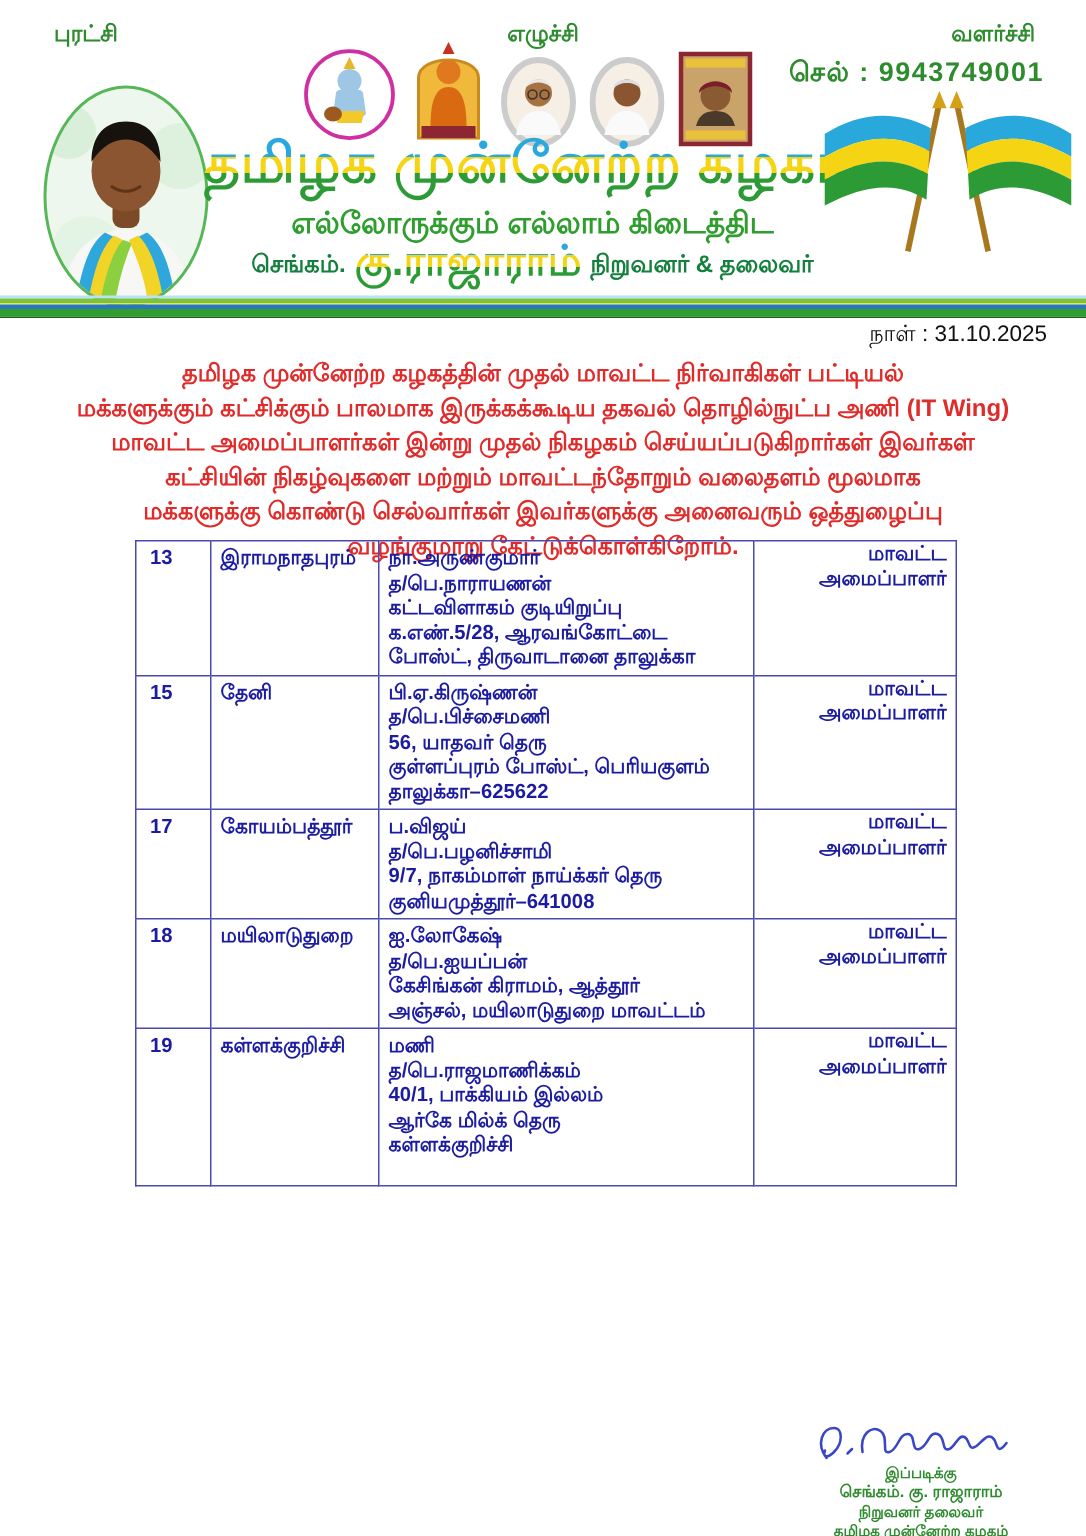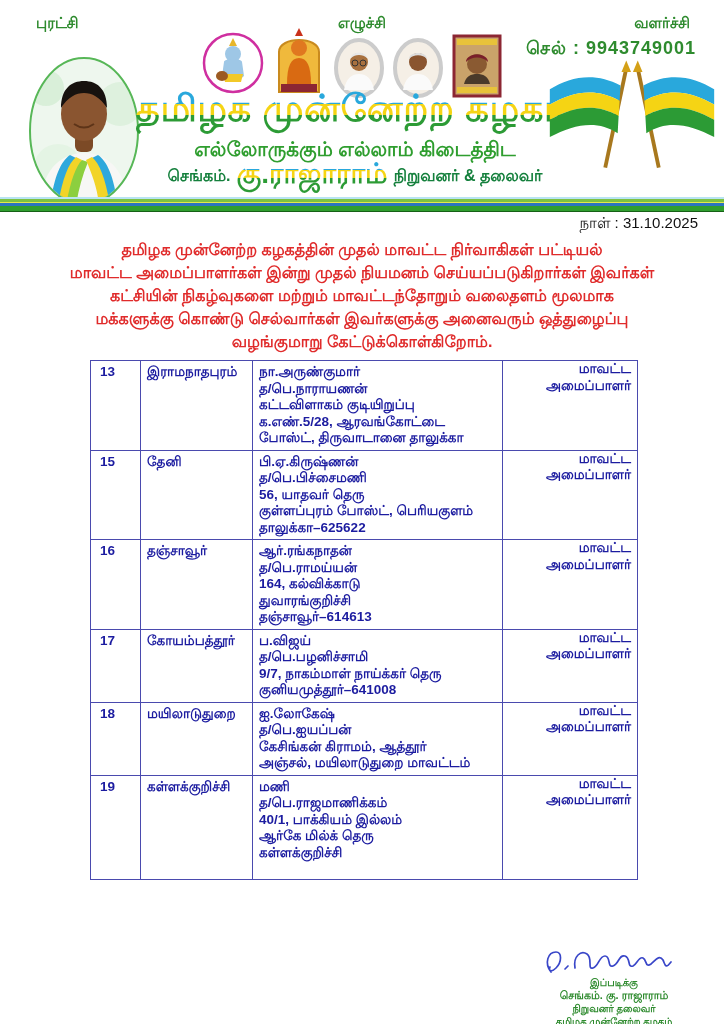--- a/index.html
+++ b/index.html
@@ -161,21 +161,22 @@
       <div class="stripe s3"></div>
     <div class="stripe s4"></div>
       <div class="stripe s5"></div>
       <div class="stripe s6"></div>
   </div>
 
   <div class="abs date-line">நாள் : 31.10.2025</div>
 
   <div class="abs intro">
       <div>தமிழக முன்னேற்ற கழகத்தின் முதல் மாவட்ட நிர்வாகிகள் பட்டியல்</div>
-      <div>மாவட்ட அமைப்பாளர்கள் இன்று முதல் நியமனம் செய்யப்படுகிறார்கள் இவர்கள்</div>
+      <div>மக்களுக்கும் கட்சிக்கும் பாலமாக இருக்கக்கூடிய தகவல் தொழில்நுட்ப அணி (IT Wing)</div>
+      <div>மாவட்ட அமைப்பாளர்கள் இன்று முதல் நிகழகம் செய்யப்படுகிறார்கள் இவர்கள்</div>
       <div>கட்சியின் நிகழ்வுகளை மற்றும் மாவட்டந்தோறும் வலைதளம் மூலமாக</div>
       <div>மக்களுக்கு கொண்டு செல்வார்கள் இவர்களுக்கு அனைவரும் ஒத்துழைப்பு</div>
       <div>வழங்குமாறு கேட்டுக்கொள்கிறோம்.</div>
     </div>
 
   <div class="abs table-wrap">
     <table>
       <colgroup>
         <col style="width:50px">
           <col style="width:112px">
@@ -199,31 +200,20 @@
             <td>தேனி</td>
             <td class="details-cell">பி.ஏ.கிருஷ்ணன்
 த/பெ.பிச்சைமணி
 56, யாதவர் தெரு
 குள்ளப்புரம் போஸ்ட், பெரியகுளம்
 தாலுக்கா–625622</td>
             <td class="role-cell">மாவட்ட
 அமைப்பாளர்</td>
           </tr>
           <tr>
-            <td class="no-cell">16</td>
-            <td>தஞ்சாவூர்</td>
-            <td class="details-cell">ஆர்.ரங்கநாதன்
-த/பெ.ராமய்யன்
-164, கல்விக்காடு
-துவாரங்குறிச்சி
-தஞ்சாவூர்–614613</td>
-            <td class="role-cell">மாவட்ட
-அமைப்பாளர்</td>
-          </tr>
-          <tr>
             <td class="no-cell">17</td>
             <td>கோயம்பத்தூர்</td>
             <td class="details-cell">ப.விஜய்
 த/பெ.பழனிச்சாமி
 9/7, நாகம்மாள் நாய்க்கர் தெரு
 குனியமுத்தூர்–641008</td>
             <td class="role-cell">மாவட்ட
 அமைப்பாளர்</td>
           </tr>
           <tr>

